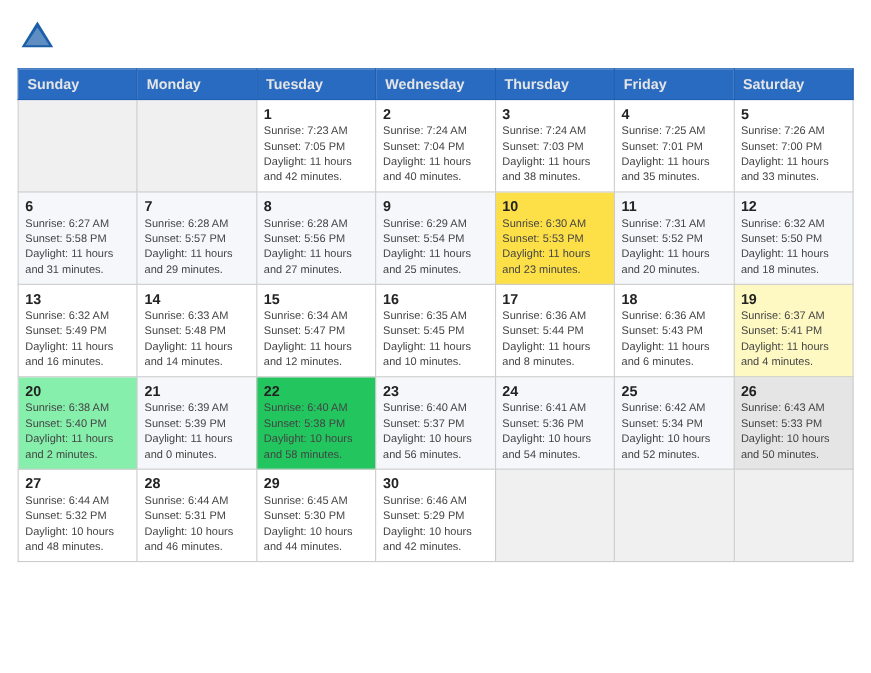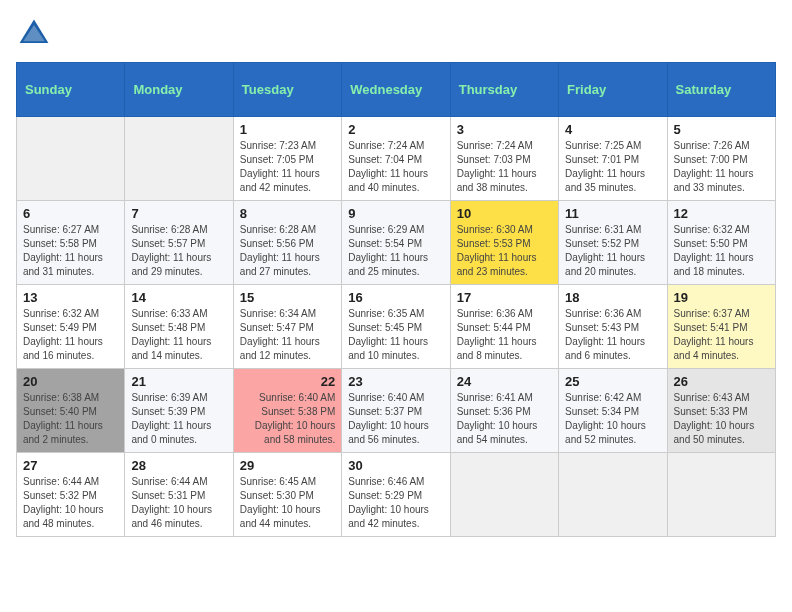--- a/index.html
+++ b/index.html
@@ -44,23 +44,23 @@
       font-size: 14px;
       color: #444;
     }
     .calendar {
       width: 100%;
       border-collapse: collapse;
       border: 1px solid #ccc;
     }
     .calendar th {
       background: #2a6bc2;
-      color: #86efac;
+      color: #e5e5e5;
       font-size: 13px;
-      padding: 19px 8px;
+      padding: 6px 8px;
       text-align: left;
       border: 1px solid #2060b0;
     }
     .calendar td {
       vertical-align: top;
       border: 1px solid #ccc;
       padding: 5px 6px;
       font-size: 10.5px;
       color: #333;
       width: 108px;
@@ -181,21 +181,21 @@
 Daylight: 11 hours and 25 minutes.</div>
         </td>
         <td style="background: #fde047;">
           <div class="day-num">10</div>
           <div class="day-detail">Sunrise: 6:30 AM
 Sunset: 5:53 PM
 Daylight: 11 hours and 23 minutes.</div>
         </td>
         <td style="background: rgb(245, 247, 250);">
           <div class="day-num">11</div>
-          <div class="day-detail">Sunrise: 6:31 AM
+          <div class="day-detail">Sunrise: 7:31 AM
 Sunset: 5:52 PM
 Daylight: 11 hours and 20 minutes.</div>
         </td>
         <td style="background: rgb(245, 247, 250);">
           <div class="day-num">12</div>
           <div class="day-detail">Sunrise: 6:32 AM
 Sunset: 5:50 PM
 Daylight: 11 hours and 18 minutes.</div>
         </td>
       </tr>
@@ -237,33 +237,33 @@
 Daylight: 11 hours and 6 minutes.</div>
         </td>
         <td style="background: #fef9c3;">
           <div class="day-num">19</div>
           <div class="day-detail">Sunrise: 6:37 AM
 Sunset: 5:41 PM
 Daylight: 11 hours and 4 minutes.</div>
         </td>
       </tr>
       <tr>
-        <td style="background: #a3a3a3; margin-left: 32px;">
+        <td style="background: #86efac; margin-left: 32px;">
           <div class="day-num">20</div>
           <div class="day-detail">Sunrise: 6:38 AM
 Sunset: 5:40 PM
 Daylight: 11 hours and 2 minutes.</div>
         </td>
         <td style="background: rgb(245, 247, 250);">
           <div class="day-num">21</div>
           <div class="day-detail">Sunrise: 6:39 AM
 Sunset: 5:39 PM
 Daylight: 11 hours and 0 minutes.</div>
         </td>
-        <td style="background: #fca5a5; text-align: right;">
+        <td style="background: #22c55e;">
           <div class="day-num">22</div>
           <div class="day-detail">Sunrise: 6:40 AM
 Sunset: 5:38 PM
 Daylight: 10 hours and 58 minutes.</div>
         </td>
         <td style="background: rgb(245, 247, 250);">
           <div class="day-num">23</div>
           <div class="day-detail">Sunrise: 6:40 AM
 Sunset: 5:37 PM
 Daylight: 10 hours and 56 minutes.</div>

